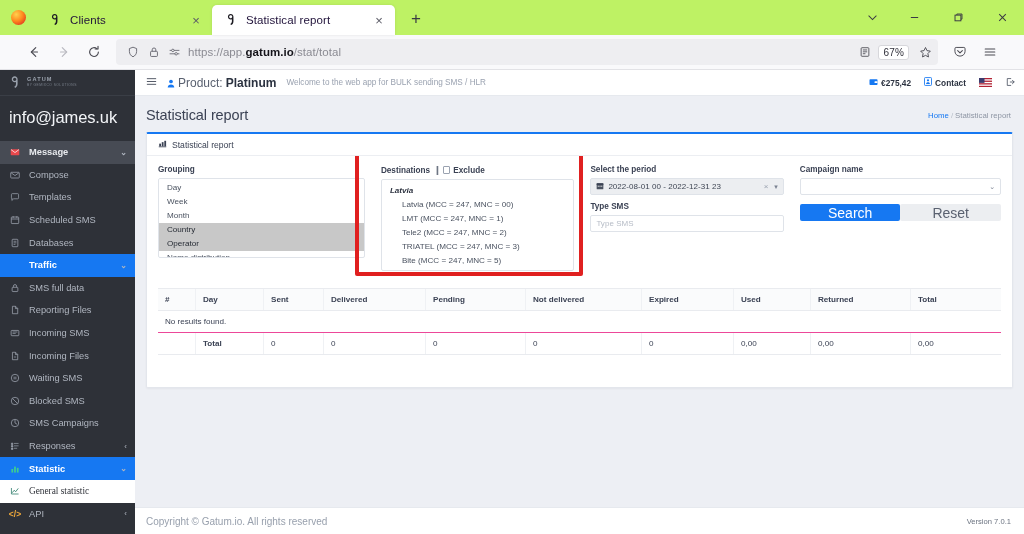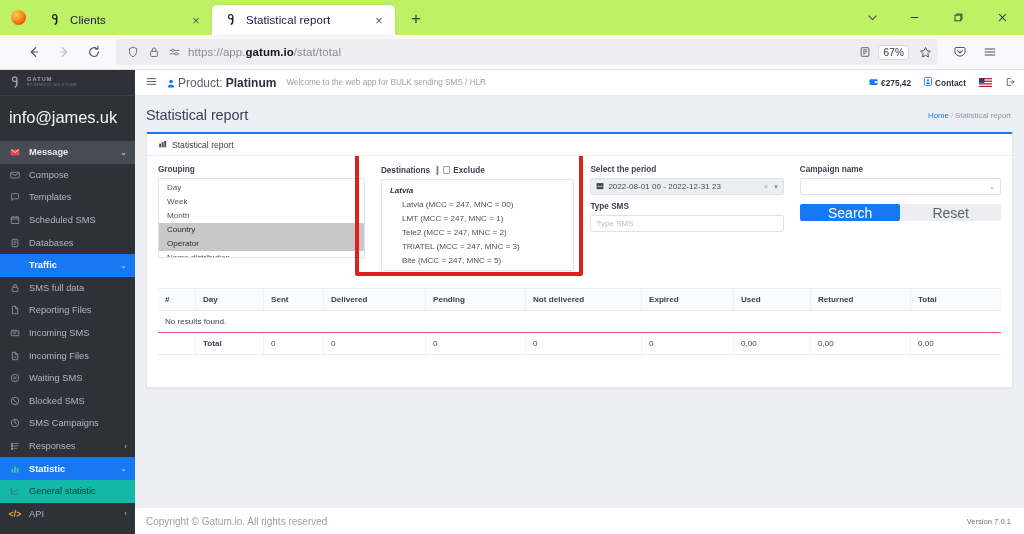--- a/index.html
+++ b/index.html
@@ -104,21 +104,21 @@
   .nav-item .ni {
     width: 12px; flex: 0 0 12px; display: flex; align-items: center; justify-content: center;
     color: #9aa1ac; font-size: 10px;
   }
   .nav-item .nl { flex: 1; overflow: hidden; text-overflow: ellipsis; }
   .nav-item .nc { font-size: 8px; color: #b0b6c0; }
   .nav-item.group { background: #474b54; color: #e8eaee; font-weight: 700; }
   .nav-item.group .ni { color: #e8484c; }
   .nav-item.active { background: #1678f2; color: #ffffff; font-weight: 700; }
   .nav-item.active .ni { color: #ffffff; }
-  .nav-item.sub.selected { background: #14b8a6; color: #2e3138; font-weight: 400; }
+  .nav-item.sub.selected { background: #ffffff; color: #2e3138; font-weight: 400; font-family: Liberation Serif, serif; }
   .nav-item.sub.selected .ni { color: #2e7d6b; }
   .nav-item .ni.api { color: #f0a93b; font-weight: 700; font-size: 8.5px; }
   .nav-item.statico .ni { color: #3ecf8e; }
 
   
   .main { flex: 1; display: flex; flex-direction: column; overflow: hidden; background: #edeff4; }
   .topbar {
     height: 26px; background: #ffffff; display: flex; align-items: center;
     padding: 0 9px 0 11px; gap: 10px; border-bottom: 1px solid #e6e9ee; flex: 0 0 26px;
   }

